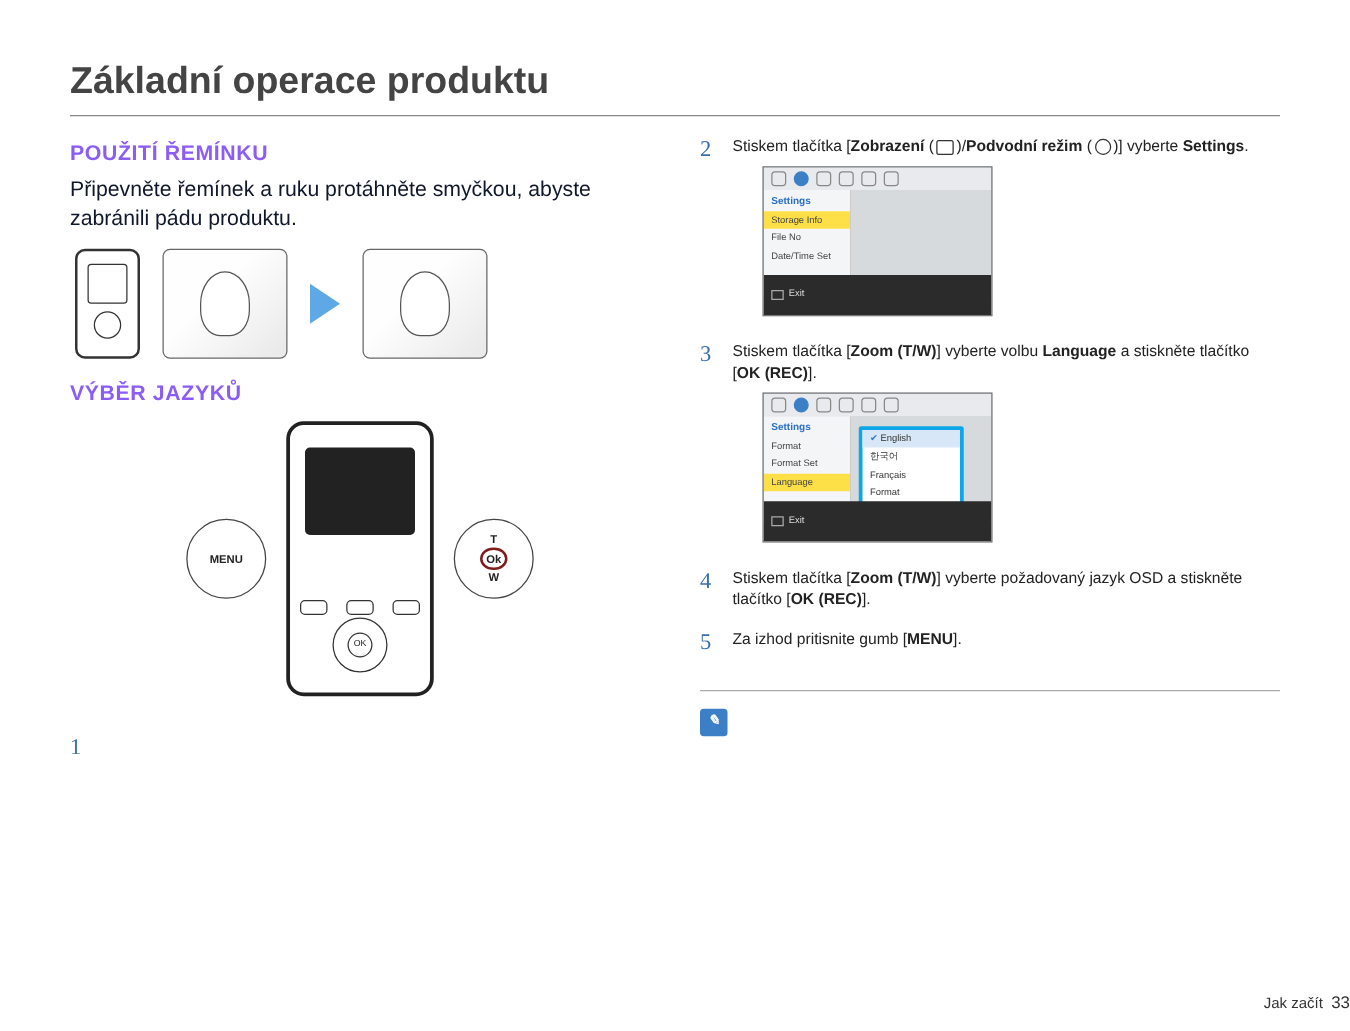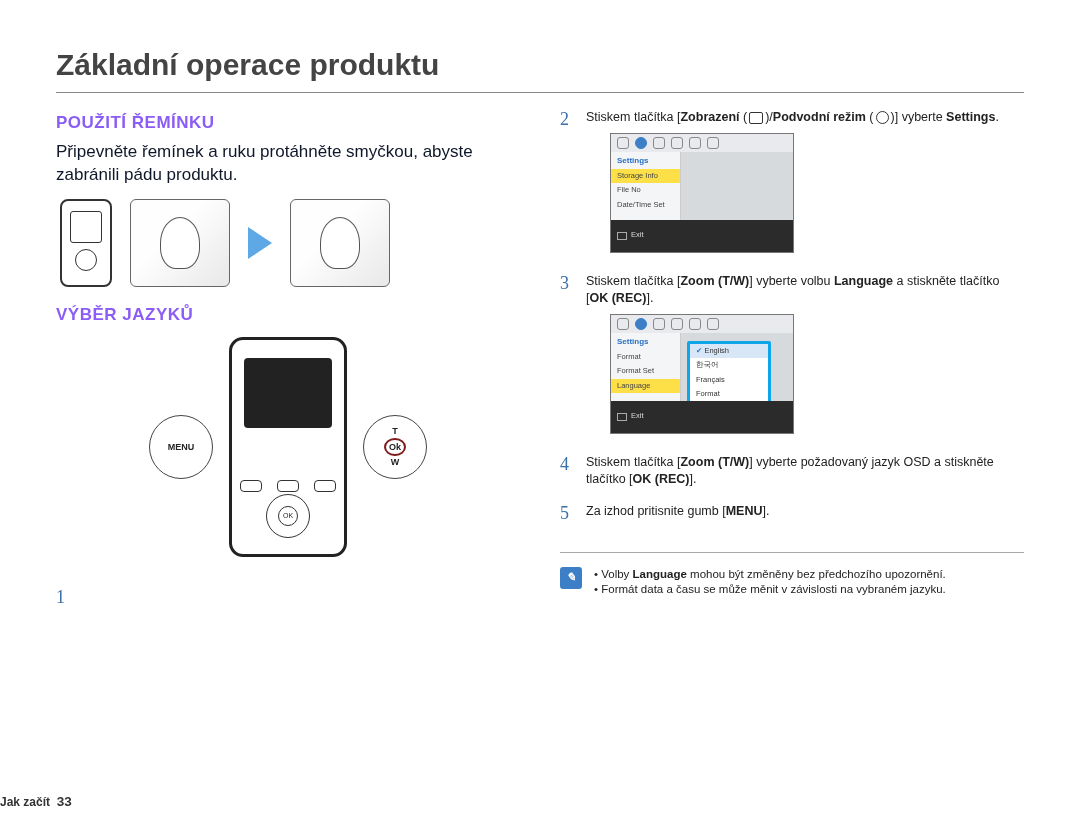--- a/index.html
+++ b/index.html
@@ -158,21 +158,21 @@
   }
   .note-icon {
     width:22px; height:22px; background:#3d7fc7; color:#fff; border-radius:3px;
     display:flex; align-items:center; justify-content:center; font-weight:bold; font-style:italic;
     flex-shrink:0;
   }
   .note-list div { margin-left:12px; text-indent:-10px;}
   .note-list div::before { content:"•  ";}
   .footer {
     position:absolute; bottom:16px; left:0; right:0;
-    text-align:left; font-size:12px; color:#333;font-weight:bold;
+    text-align:right; font-size:12px; color:#333;
   }
   .footer .pn { font-size:13.5px; }
 </style>
 </head>
 <body>
 
 <div class="page-title">Základní operace produktu</div>
 
 <div class="cols">
 
@@ -295,26 +295,20 @@
       <div class="step-num">5</div>
       <div class="step-body">
         <div>
           <span>Za izhod pritisnite gumb [</span><b>MENU</b><span>].</span>
         </div>
       </div>
     </div>
 
     <div class="note-box">
       <div class="note-icon">✎</div>
-      <div class="note-list">
-        <div>
-          <span>Volby </span><b>Language</b><span> mohou být změněny bez předchozího upozornění.</span>
-        </div>
-        <div>Formát data a času se může měnit v závislosti na vybraném jazyku.</div>
-      </div>
     </div>
 
   </div>
 </div>
 
 <div class="footer">
   <span>Jak začít</span>&nbsp;
   <span class="pn">33</span>
 </div>
 

